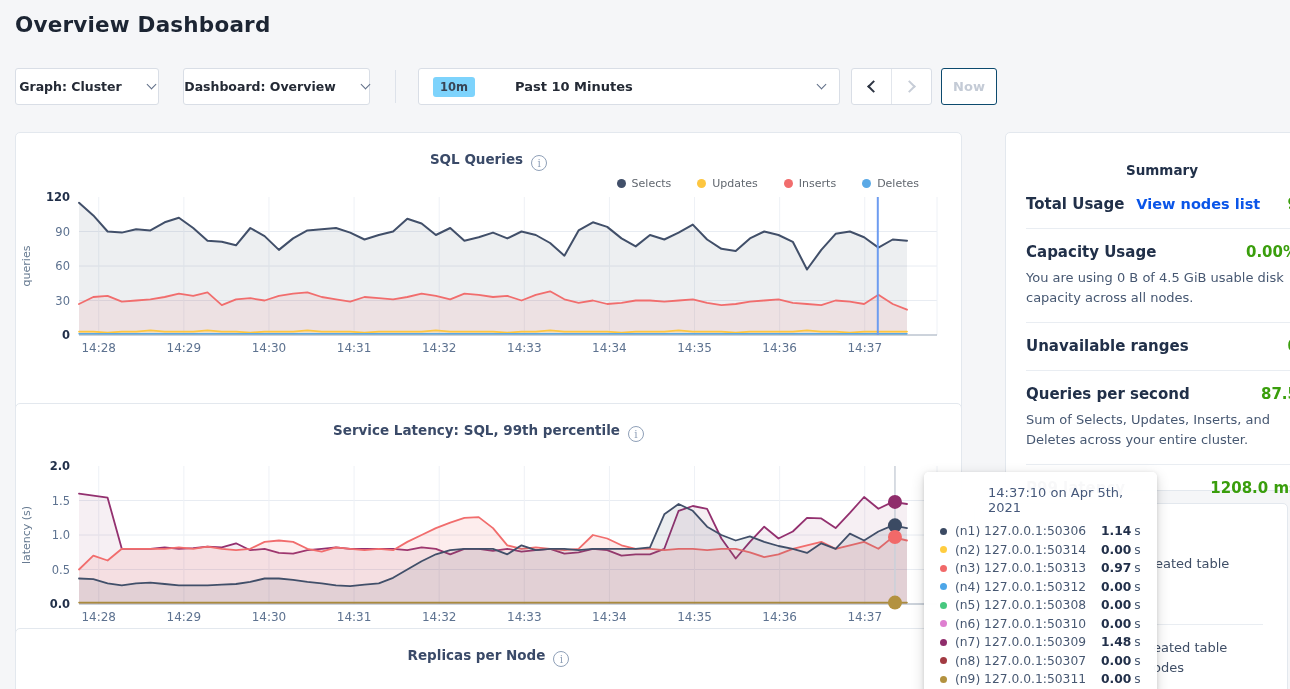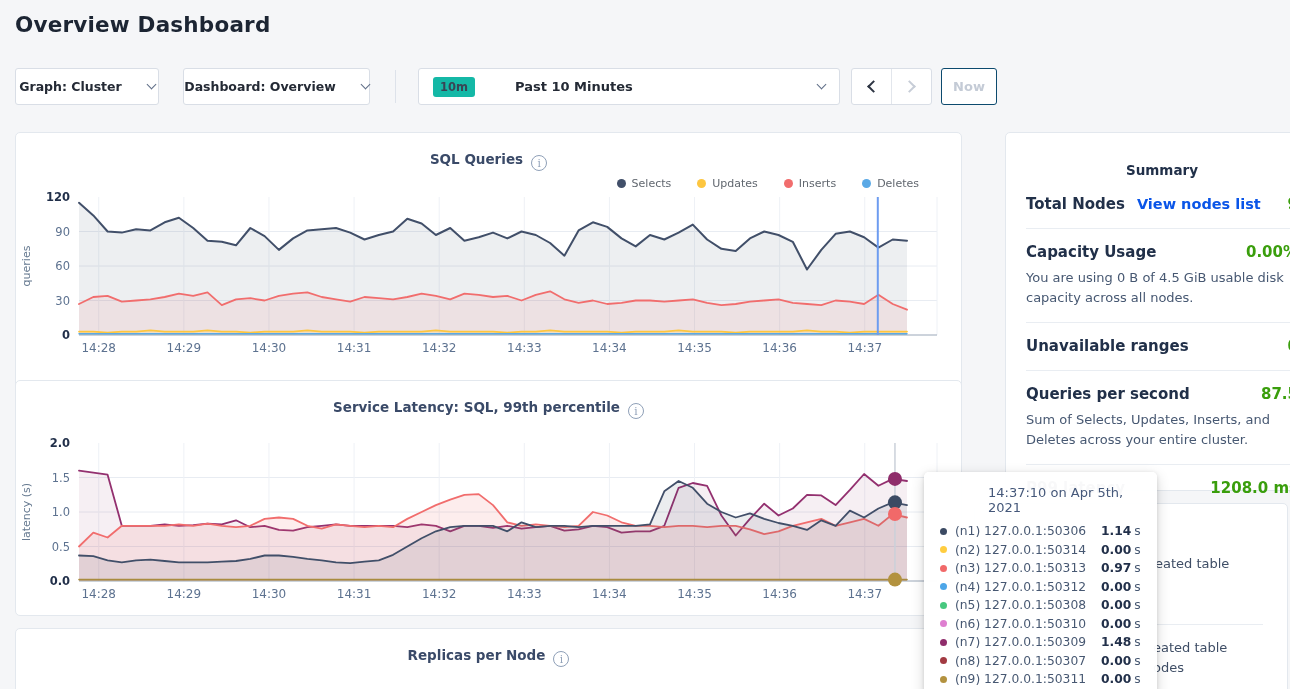--- a/index.html
+++ b/index.html
@@ -19,21 +19,21 @@
     position:absolute; top:68px; height:37px;
     background:#fff; border:1px solid #d9dee6; border-radius:3px;
     display:flex; align-items:center; justify-content:center; gap:26px;
     font-family:inherit; font-size:12.5px; font-weight:bold; color:#242a35; cursor:pointer;
   }
   #graph-dd{ left:15px; width:144px; }
   #dashboard-dd{ left:183px; width:187px; }
   .vdiv{ position:absolute; left:395px; top:70px; width:1px; height:33px; background:#dde2ea; }
   #time-dd{ left:418px; width:422px; justify-content:flex-start; padding:0 14px; }
   #time-dd .badge{
-    background:#14b8a6; color:#394455; border-radius:3px;
+    background:#7dd3fc; color:#394455; border-radius:3px;
     font-size:11.5px; font-weight:bold; padding:3px 7px; margin-right:14px;
   }
   #time-dd .time-label{ font-size:13px; }
   #time-dd .chev{ margin-left:auto; }
   .chev{
     width:7px; height:7px; border-right:1.8px solid #5f6e87; border-bottom:1.8px solid #5f6e87;
     transform:rotate(45deg); display:inline-block; margin-top:-4px;
   }
   #pager{
     position:absolute; left:851px; top:68px; width:81px; height:37px;
@@ -50,21 +50,21 @@
   #now-btn{
     position:absolute; left:941px; top:68px; width:56px; height:37px;
     background:#fff; border:1px solid #0c4a6e; border-radius:3px;
     font-family:inherit; font-size:13px; font-weight:bold; color:#c4cbd6; cursor:default;
   }
   
   .panel{
     position:absolute; background:#fff; border:1px solid #e3e8ee; border-radius:5px;
   }
   #panel-sql{ left:15px; top:132px; width:947px; height:304px;padding-left:36px; }
-  #panel-latency{ left:15px; top:380px; width:947px; height:236px; }
+  #panel-latency{ left:15px; top:403px; width:947px; height:236px; }
   #panel-replicas{ left:15px; top:628px; width:947px; height:120px; }
   #summary-panel{ left:974px; top:132px; width:314px; height:359px; }
   #events-panel{ left:974px; top:503px; width:314px; height:240px; overflow:hidden; }
   .chart-title{
     position:absolute; top:18px; left:0; width:100%; text-align:center;
     font-size:13.5px; font-weight:bold; color:#3a4a68;
   }
   .info-icon{
     display:inline-block; width:16px; height:16px; margin-left:8px; vertical-align:-3px;
     border:1px solid #8fa0b8; border-radius:50%; color:#8fa0b8;
@@ -263,21 +263,21 @@
   <div class="chart-title">
     <span>Replicas per Node</span><span class="info-icon">i</span>
   </div>
 </section>
 
 <aside class="panel" id="summary-panel">
   <div class="sum-title">Summary</div>
 
   <div class="sum-row">
     <div class="sum-head">
-      <span class="sum-label">Total Nodes</span>
+      <span class="sum-label">Total Usage</span>
       <a class="sum-link">View nodes list</a>
       <span class="sum-value">9</span>
     </div>
   </div>
 
   <div class="sum-row">
     <div class="sum-head">
       <span class="sum-label">Capacity Usage</span>
       <span class="sum-value">0.00%</span>
     </div>

